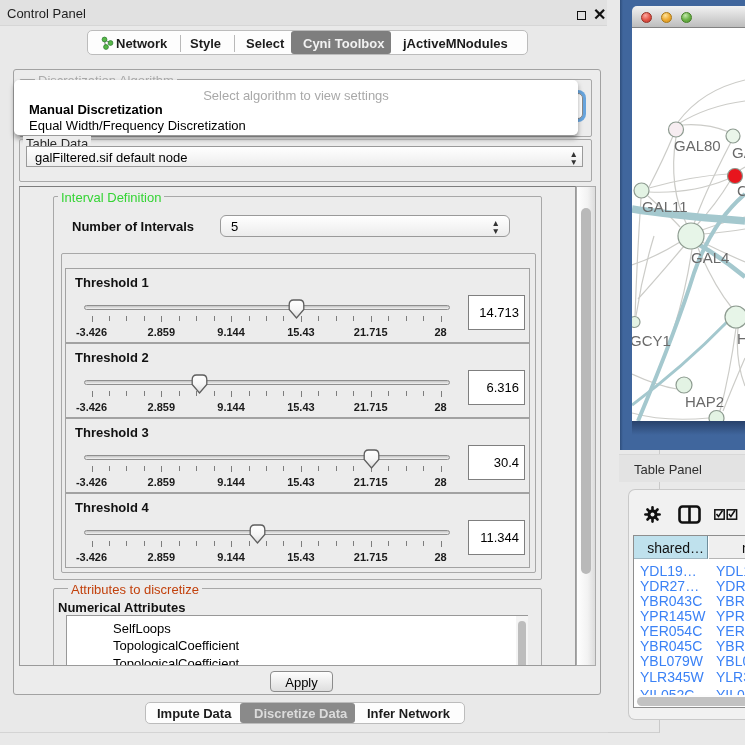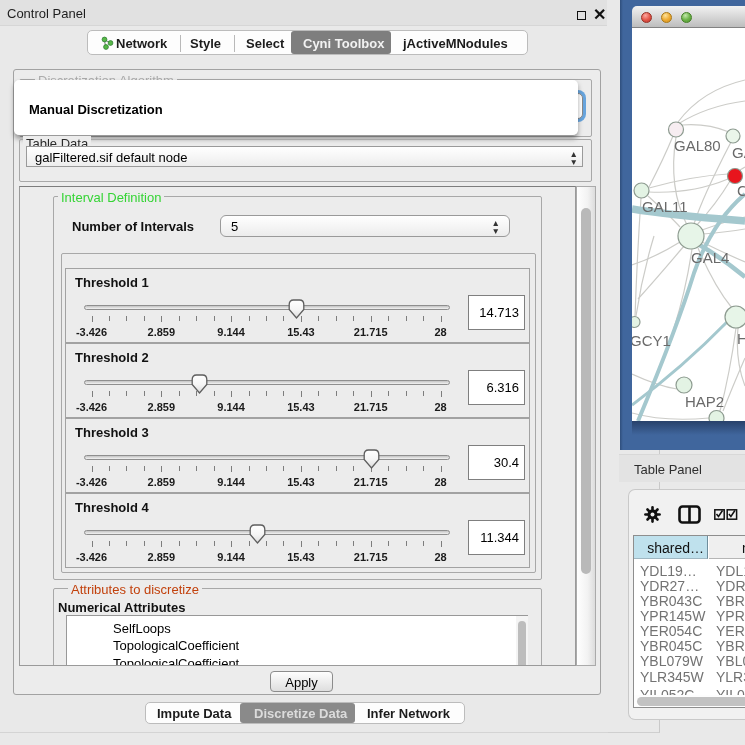--- a/index.html
+++ b/index.html
@@ -88,21 +88,21 @@
 #tpstrip span { position:absolute; left:15px; top:7px; font-size:13px; color:#2e2e2e; }
 #tablebox { position:absolute; left:628px; top:489px; width:117px; height:231px;
   background:#f1f1f1; border:1px solid #c9c9c9; border-radius:7px 0 0 7px; border-right:none; }
 #tblarea { position:absolute; left:633px; top:535px; width:112px; height:173px;
   background:#fff; border:1px solid #8e8e8e; border-right:none; overflow:hidden; }
 #hdr1 { position:absolute; left:0; top:0; width:74px; height:22.5px; background:#bfe1ed;
   border-right:1px solid #6e8d9c; border-bottom:1px solid #9fb7c2;
   font-size:14px; text-align:right; padding:4px 3px 0 0; color:#111; }
 #hdr2 { position:absolute; left:75px; top:0; width:37px; height:22.5px; background:#efefef;
   border-bottom:1px solid #b5b5b5; font-size:14px; padding:4px 0 0 33px; color:#111; }
-.trow { position:absolute; left:0; width:112px; height:15.1px; font-size:14px; color:#737373; }
+.trow { position:absolute; left:0; width:112px; height:15.1px; font-size:14px; color:#3b82f6; }
 .trow .c1 { position:absolute; left:6px; top:1px; }
 .trow .c2 { position:absolute; left:82px; top:1px; }
 #hsb { position:absolute; left:0px; top:159px; width:112px; height:14px; background:#fdfdfd; }
 #hsb .th { position:absolute; left:3px; top:2px; width:112px; height:9px;
   background:#c2c2c2; border-radius:4.5px; }
 #winbottom { position:absolute; left:0; top:732px; width:608px; height:1px; background:#d4d4d4; }
 </style></head>
 <body>
 <svg width="0" height="0" style="position:absolute">
     <defs>
@@ -138,21 +138,23 @@
     <span class="tabtxt" style="left:315px">jActiveMNodules</span>
   </div>
   <div id="bigpanel"></div>
 
   <div class="grp" style="left:19px;top:79px;width:573px;height:58px"></div>
   <div class="gtitle" style="left:35px;top:73px;color:#ababab">Discretization Algorithm</div>
   <div id="comboDA">
       <span class="arr">▲<br>▼</span>
     </div>
   <div id="popup">
+    <div class="hint">Select algorithm to view settings</div>
     <div class="l1">Manual Discretization</div>
+    <div class="l2">Equal Width/Frequency Discretization</div>
   </div>
 
   <div class="grp" style="left:19px;top:139px;width:573px;height:43px"></div>
   <div class="gtitle" style="left:23px;top:136px;color:#2b2b2b">Table Data</div>
   <div id="comboTD">
       <span class="txt">galFiltered.sif default node</span>
     <span class="spArr" style="right:4px;top:3px">▲</span>
     <span class="spArr" style="right:4px;top:11px">▼</span>
   </div>
 

